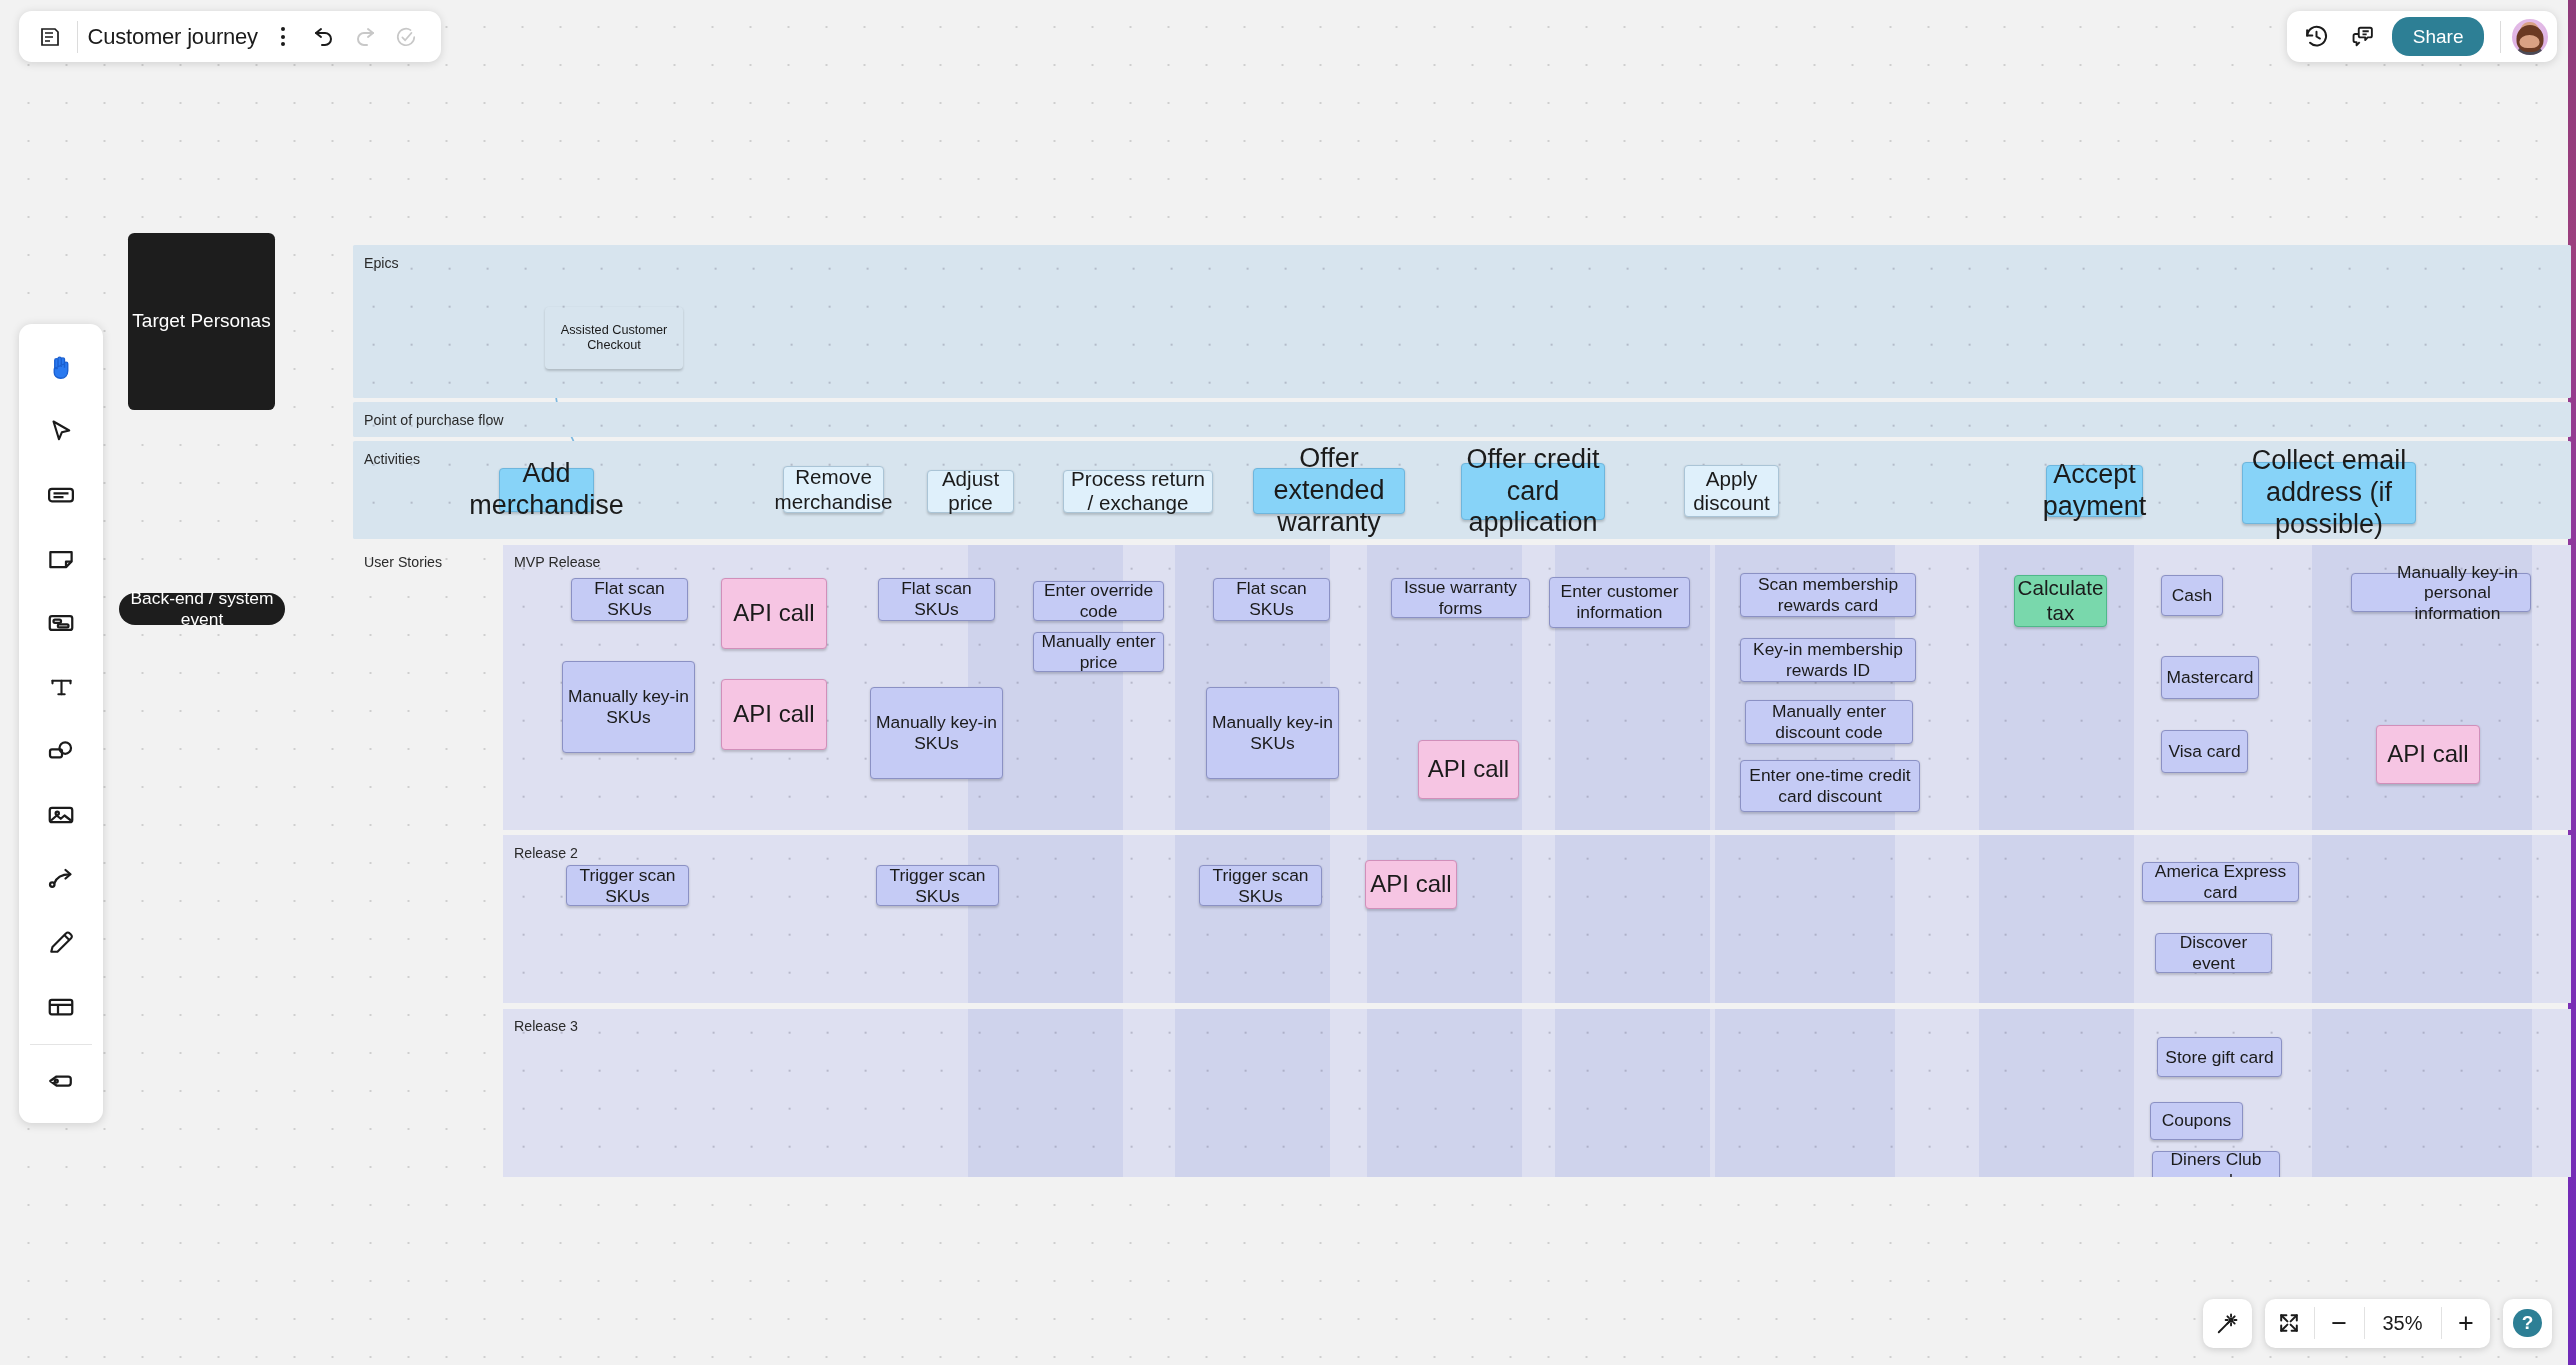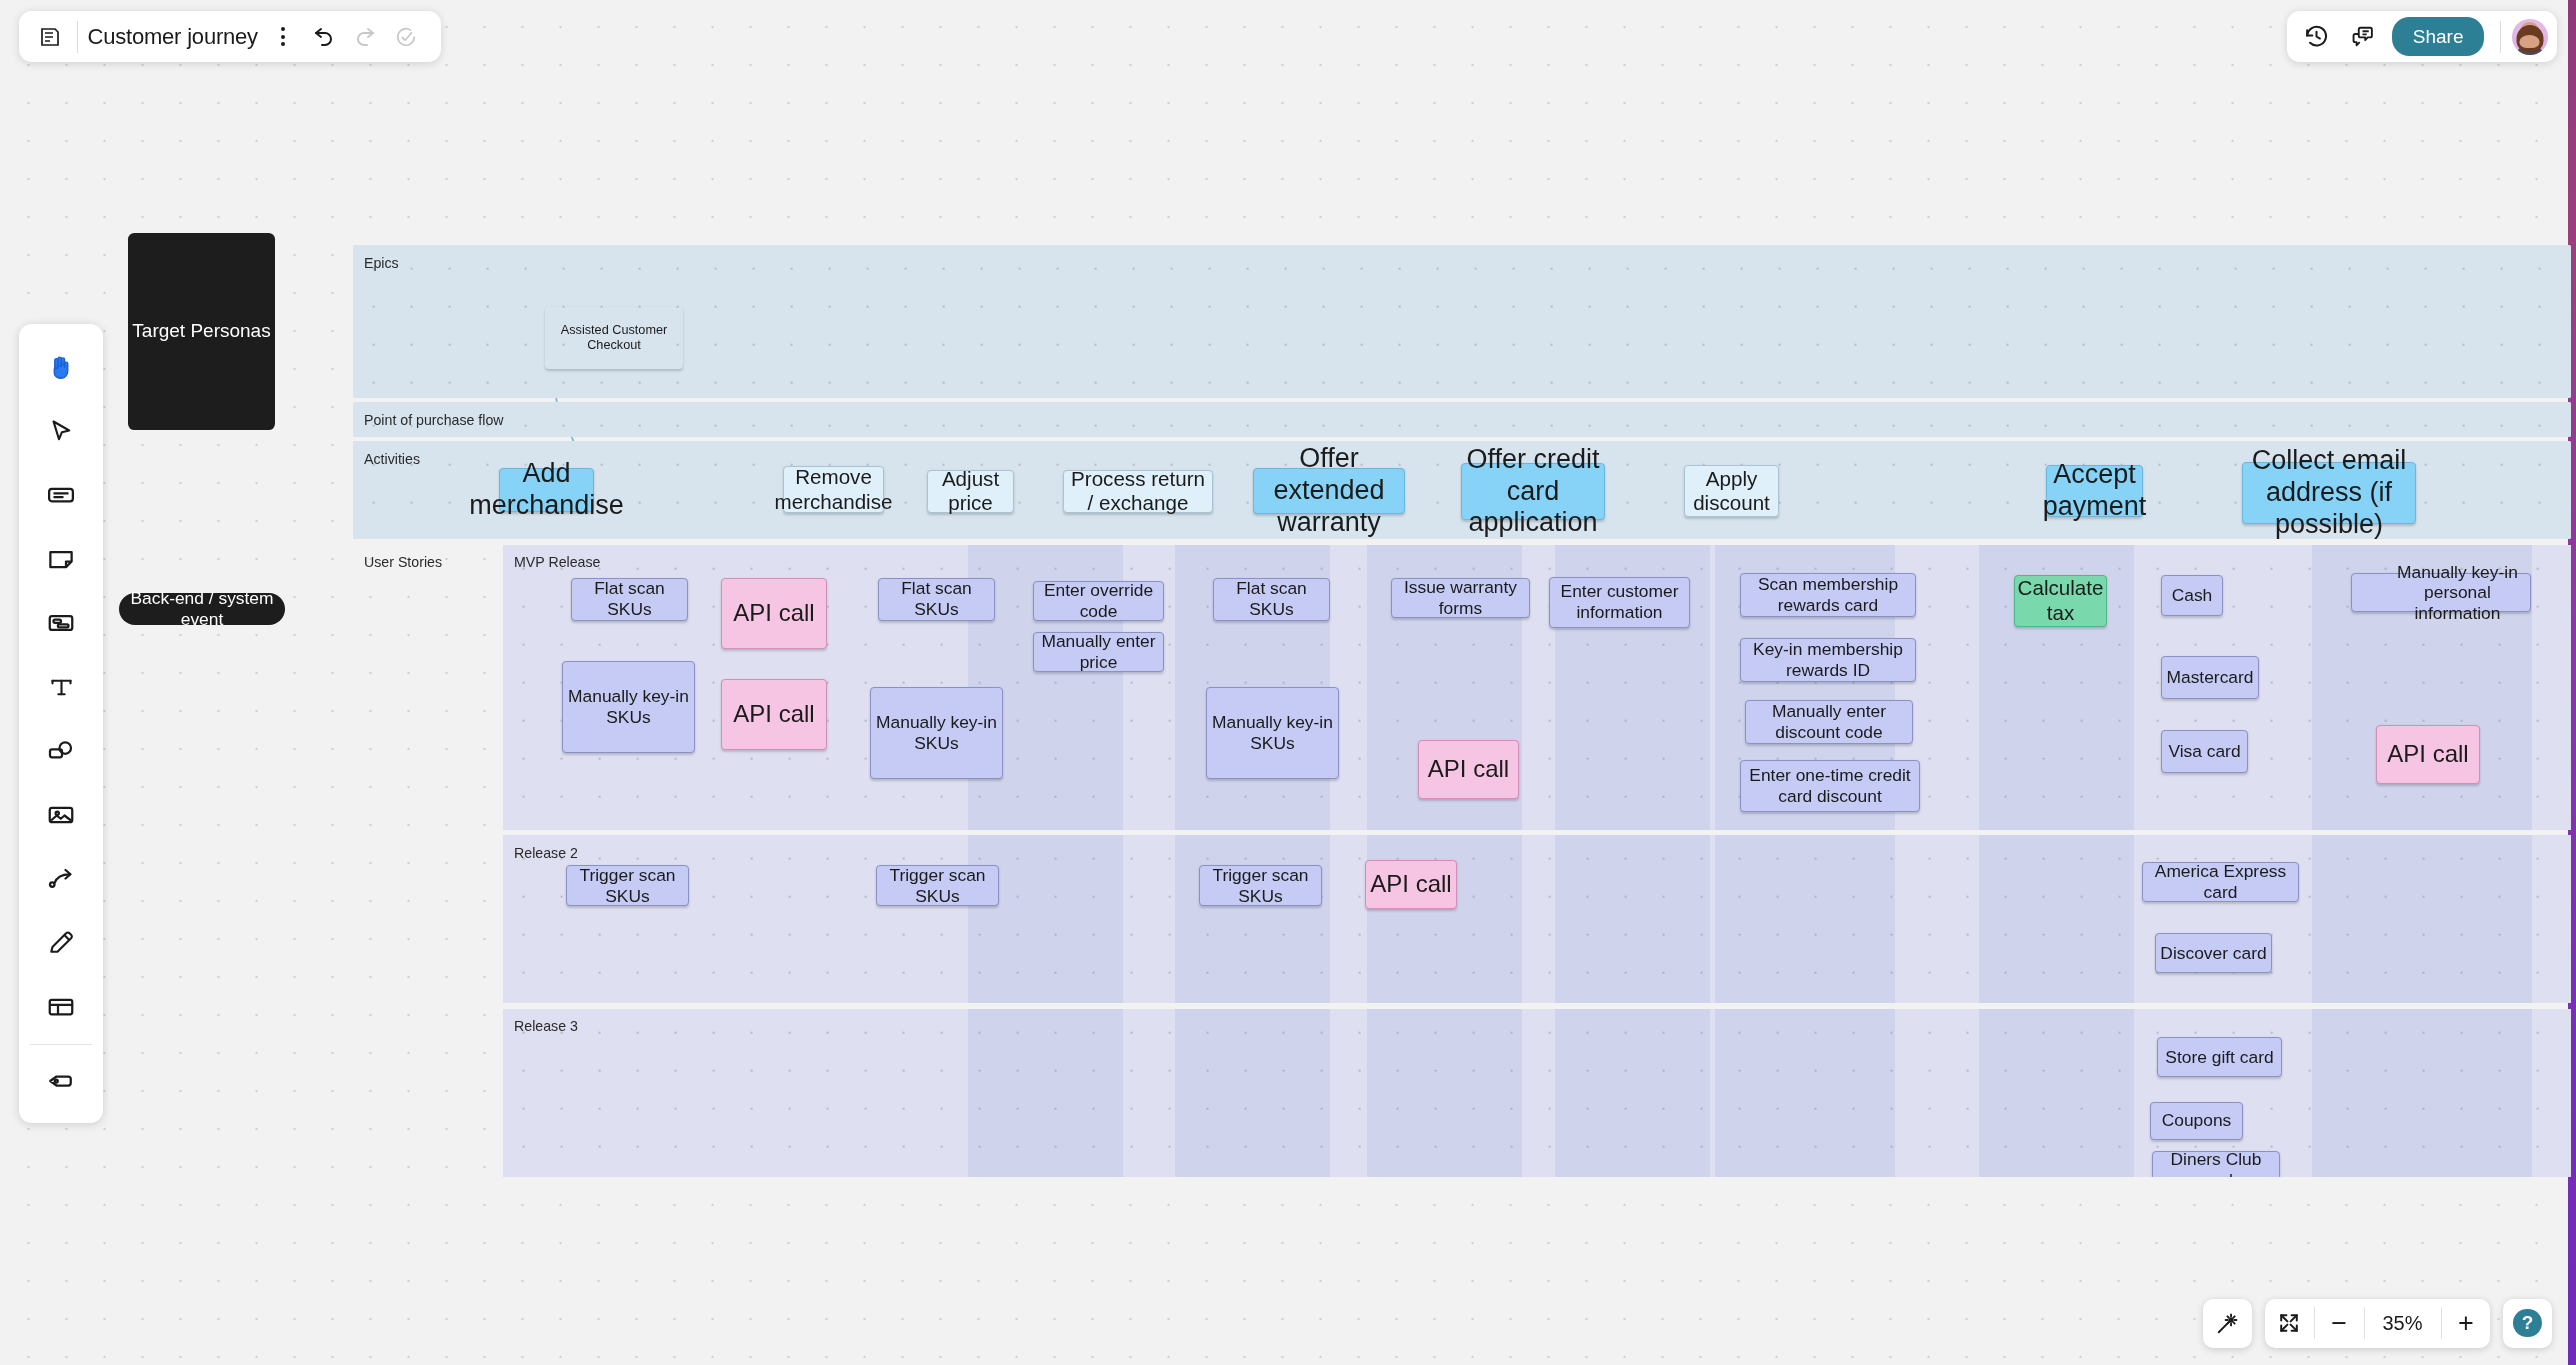--- a/index.html
+++ b/index.html
@@ -92,21 +92,21 @@
   }
   .tool svg { display:block; }
   #tool-divider{ height:0.8px; background:#e4e4e4; margin:4.7px 11px; }
 
   
   .dark-chip {
     position:absolute; background:#1d1d1d; color:#fff;
     border-radius:6.3px; display:flex; align-items:center; justify-content:center;
     text-align:center; z-index:30; font-size:19px; line-height:1.2;
   }
-  #persona-chip { left:128px; top:233px; width:147px; height:197px; }
+  #persona-chip { left:128px; top:233px; width:147px; height:177px; }
   #backend-chip { left:119px; top:593px; width:166px; height:32px; font-size:17.4px; border-radius:16px; }
 
   
   #board { position:absolute; left:353px; top:245px; width:2218px; z-index:10; }
 
   .lane {
     position:relative; width:100%;
     background:#d7e4ee; margin-bottom:4px; border-radius:1.6px;
   }
   .lane-title {
@@ -498,21 +498,21 @@
             <div class="card c-story" style="left: 696px; top: 30px; width: 123px; height: 41px;">
               <span>Trigger scan SKUs</span>
             </div>
             <div class="card c-api" style="left: 862px; top: 25px; width: 92px; height: 49px;">
               <span>API call</span>
             </div>
             <div class="card c-story" style="left: 1639px; top: 27px; width: 157px; height: 40px;">
               <span>America Express card</span>
             </div>
             <div class="card c-story" style="left: 1652px; top: 98px; width: 117px; height: 40px;">
-              <span>Discover card</span>
+              <span>Discover event</span>
             </div>
           </div>
       </div>
 
       <div class="release" id="rel-3">
         <div class="bands-host">
             <div class="band" style="left: 465px; width: 155px;"></div>
             <div class="band" style="left: 672px; width: 155px;"></div>
             <div class="band" style="left: 864px; width: 155px;"></div>
             <div class="band" style="left: 1052px; width: 155px;"></div>

